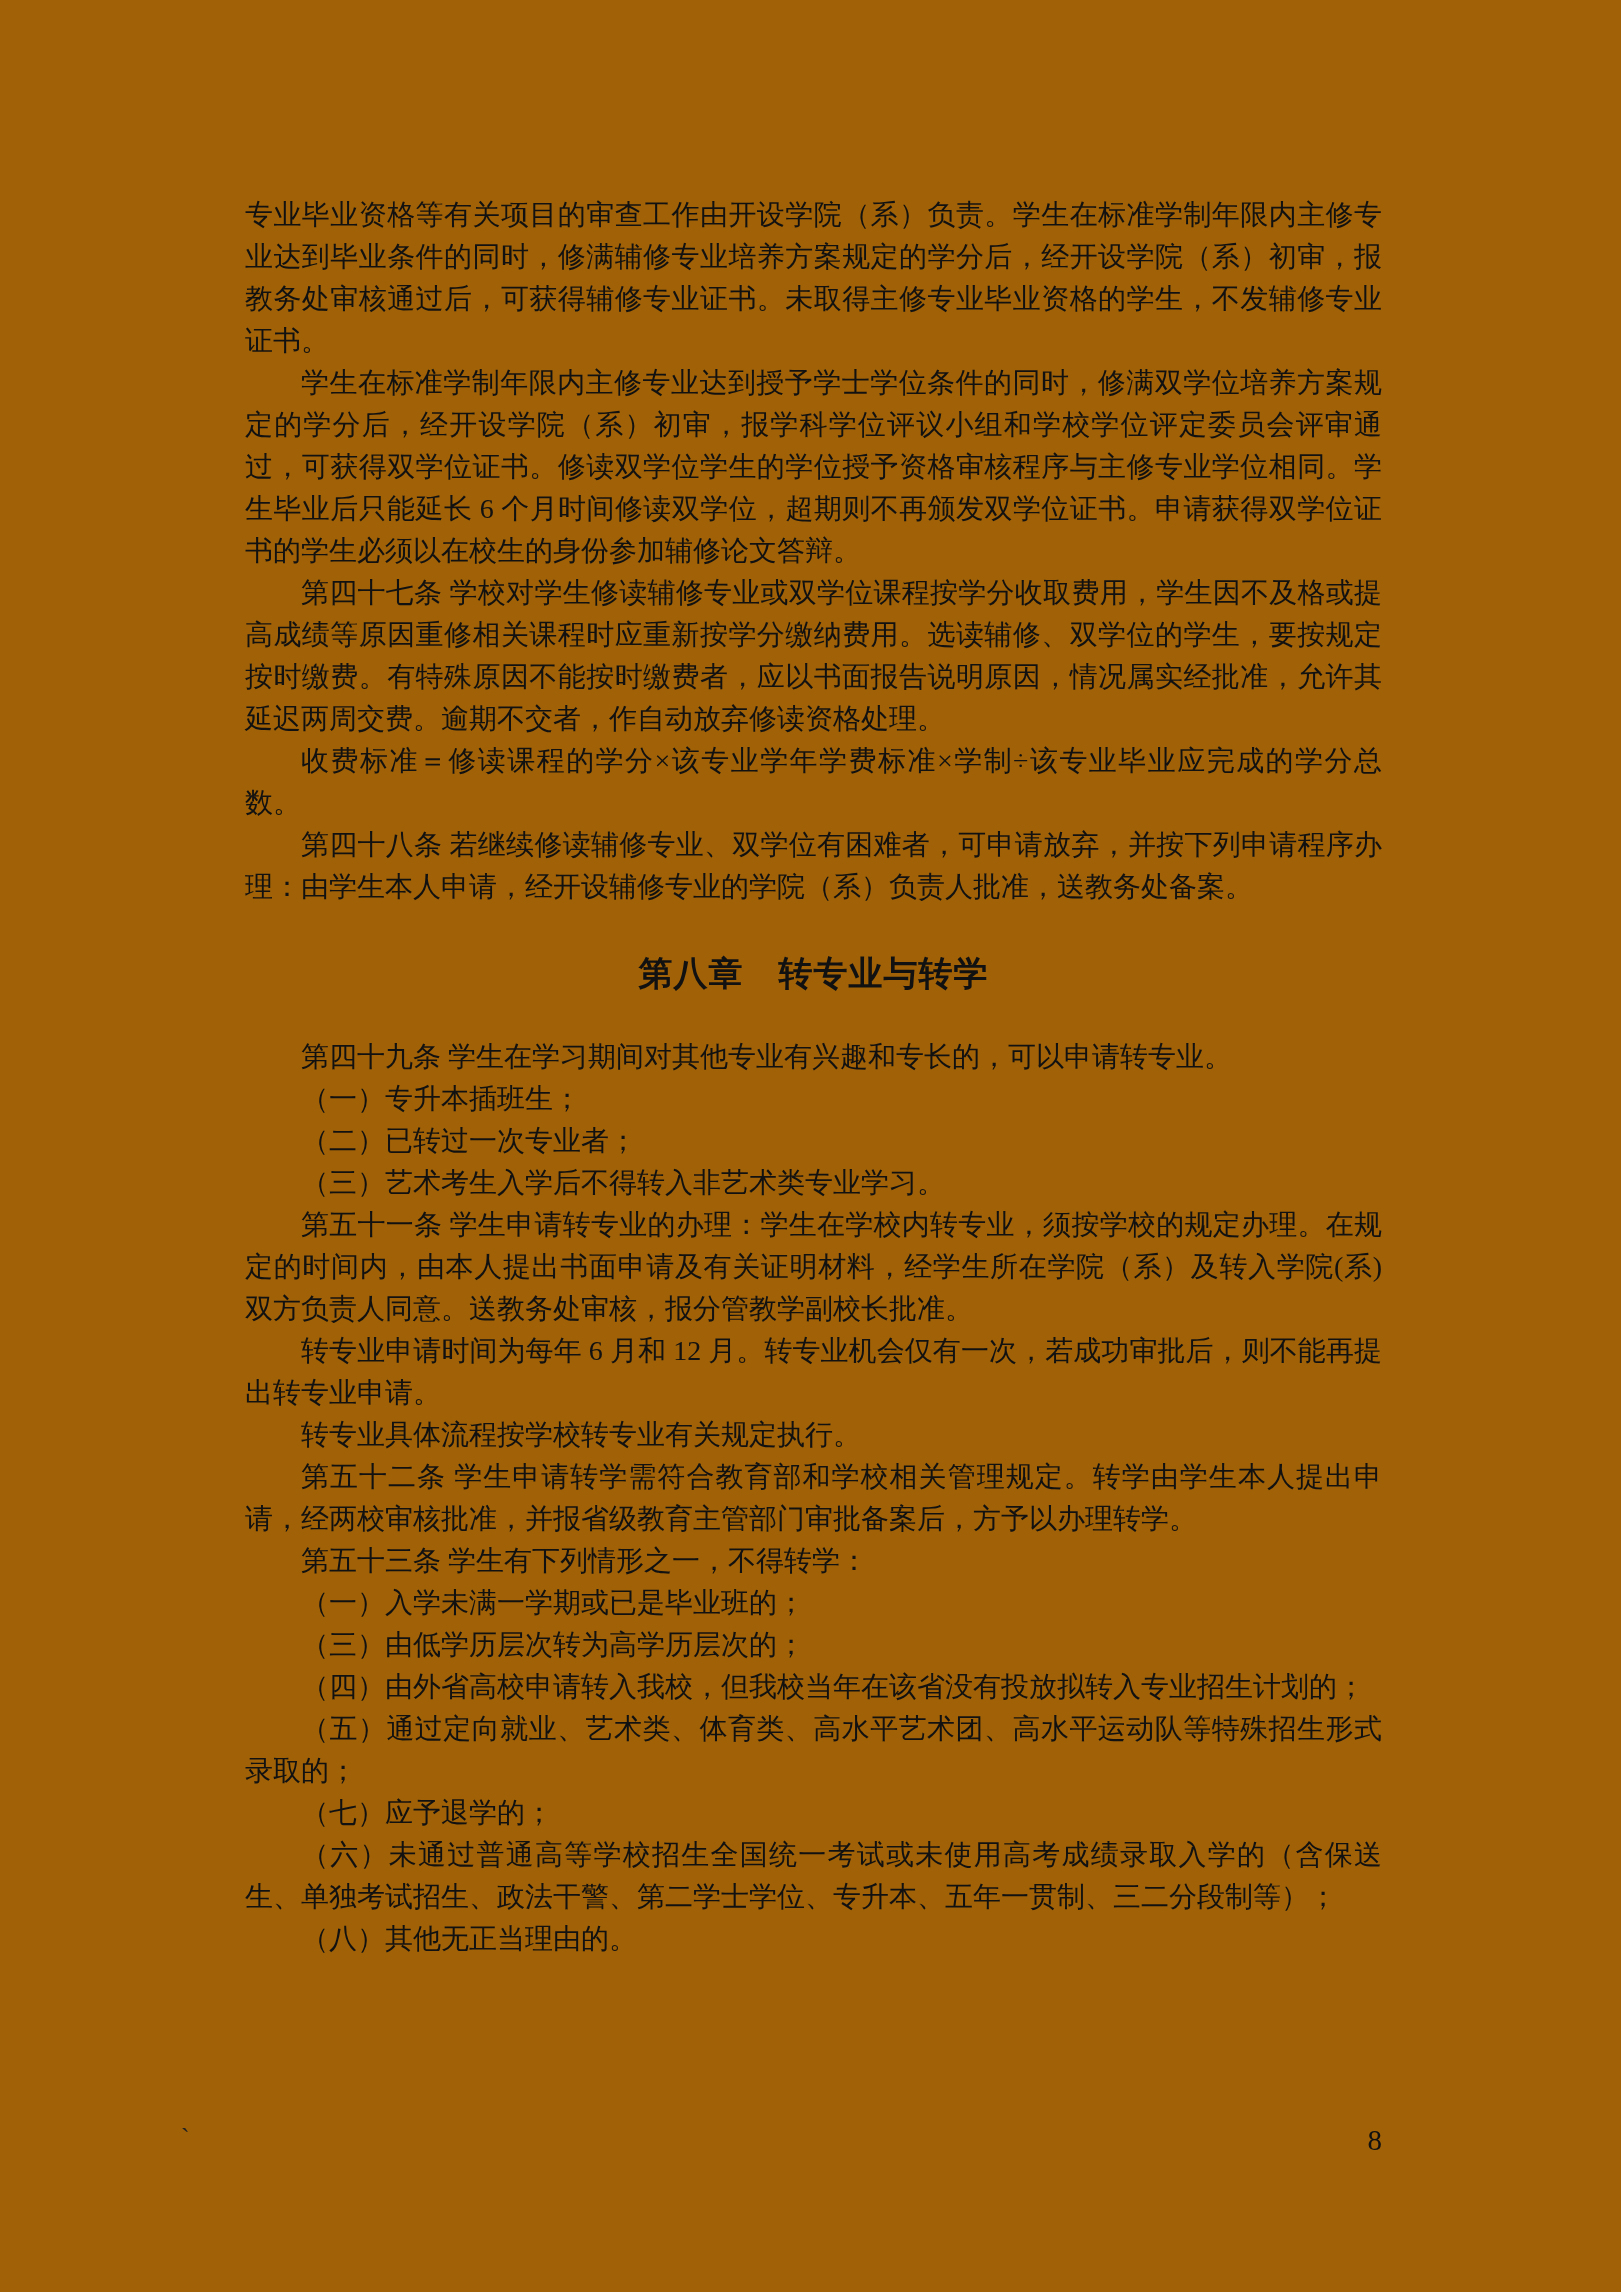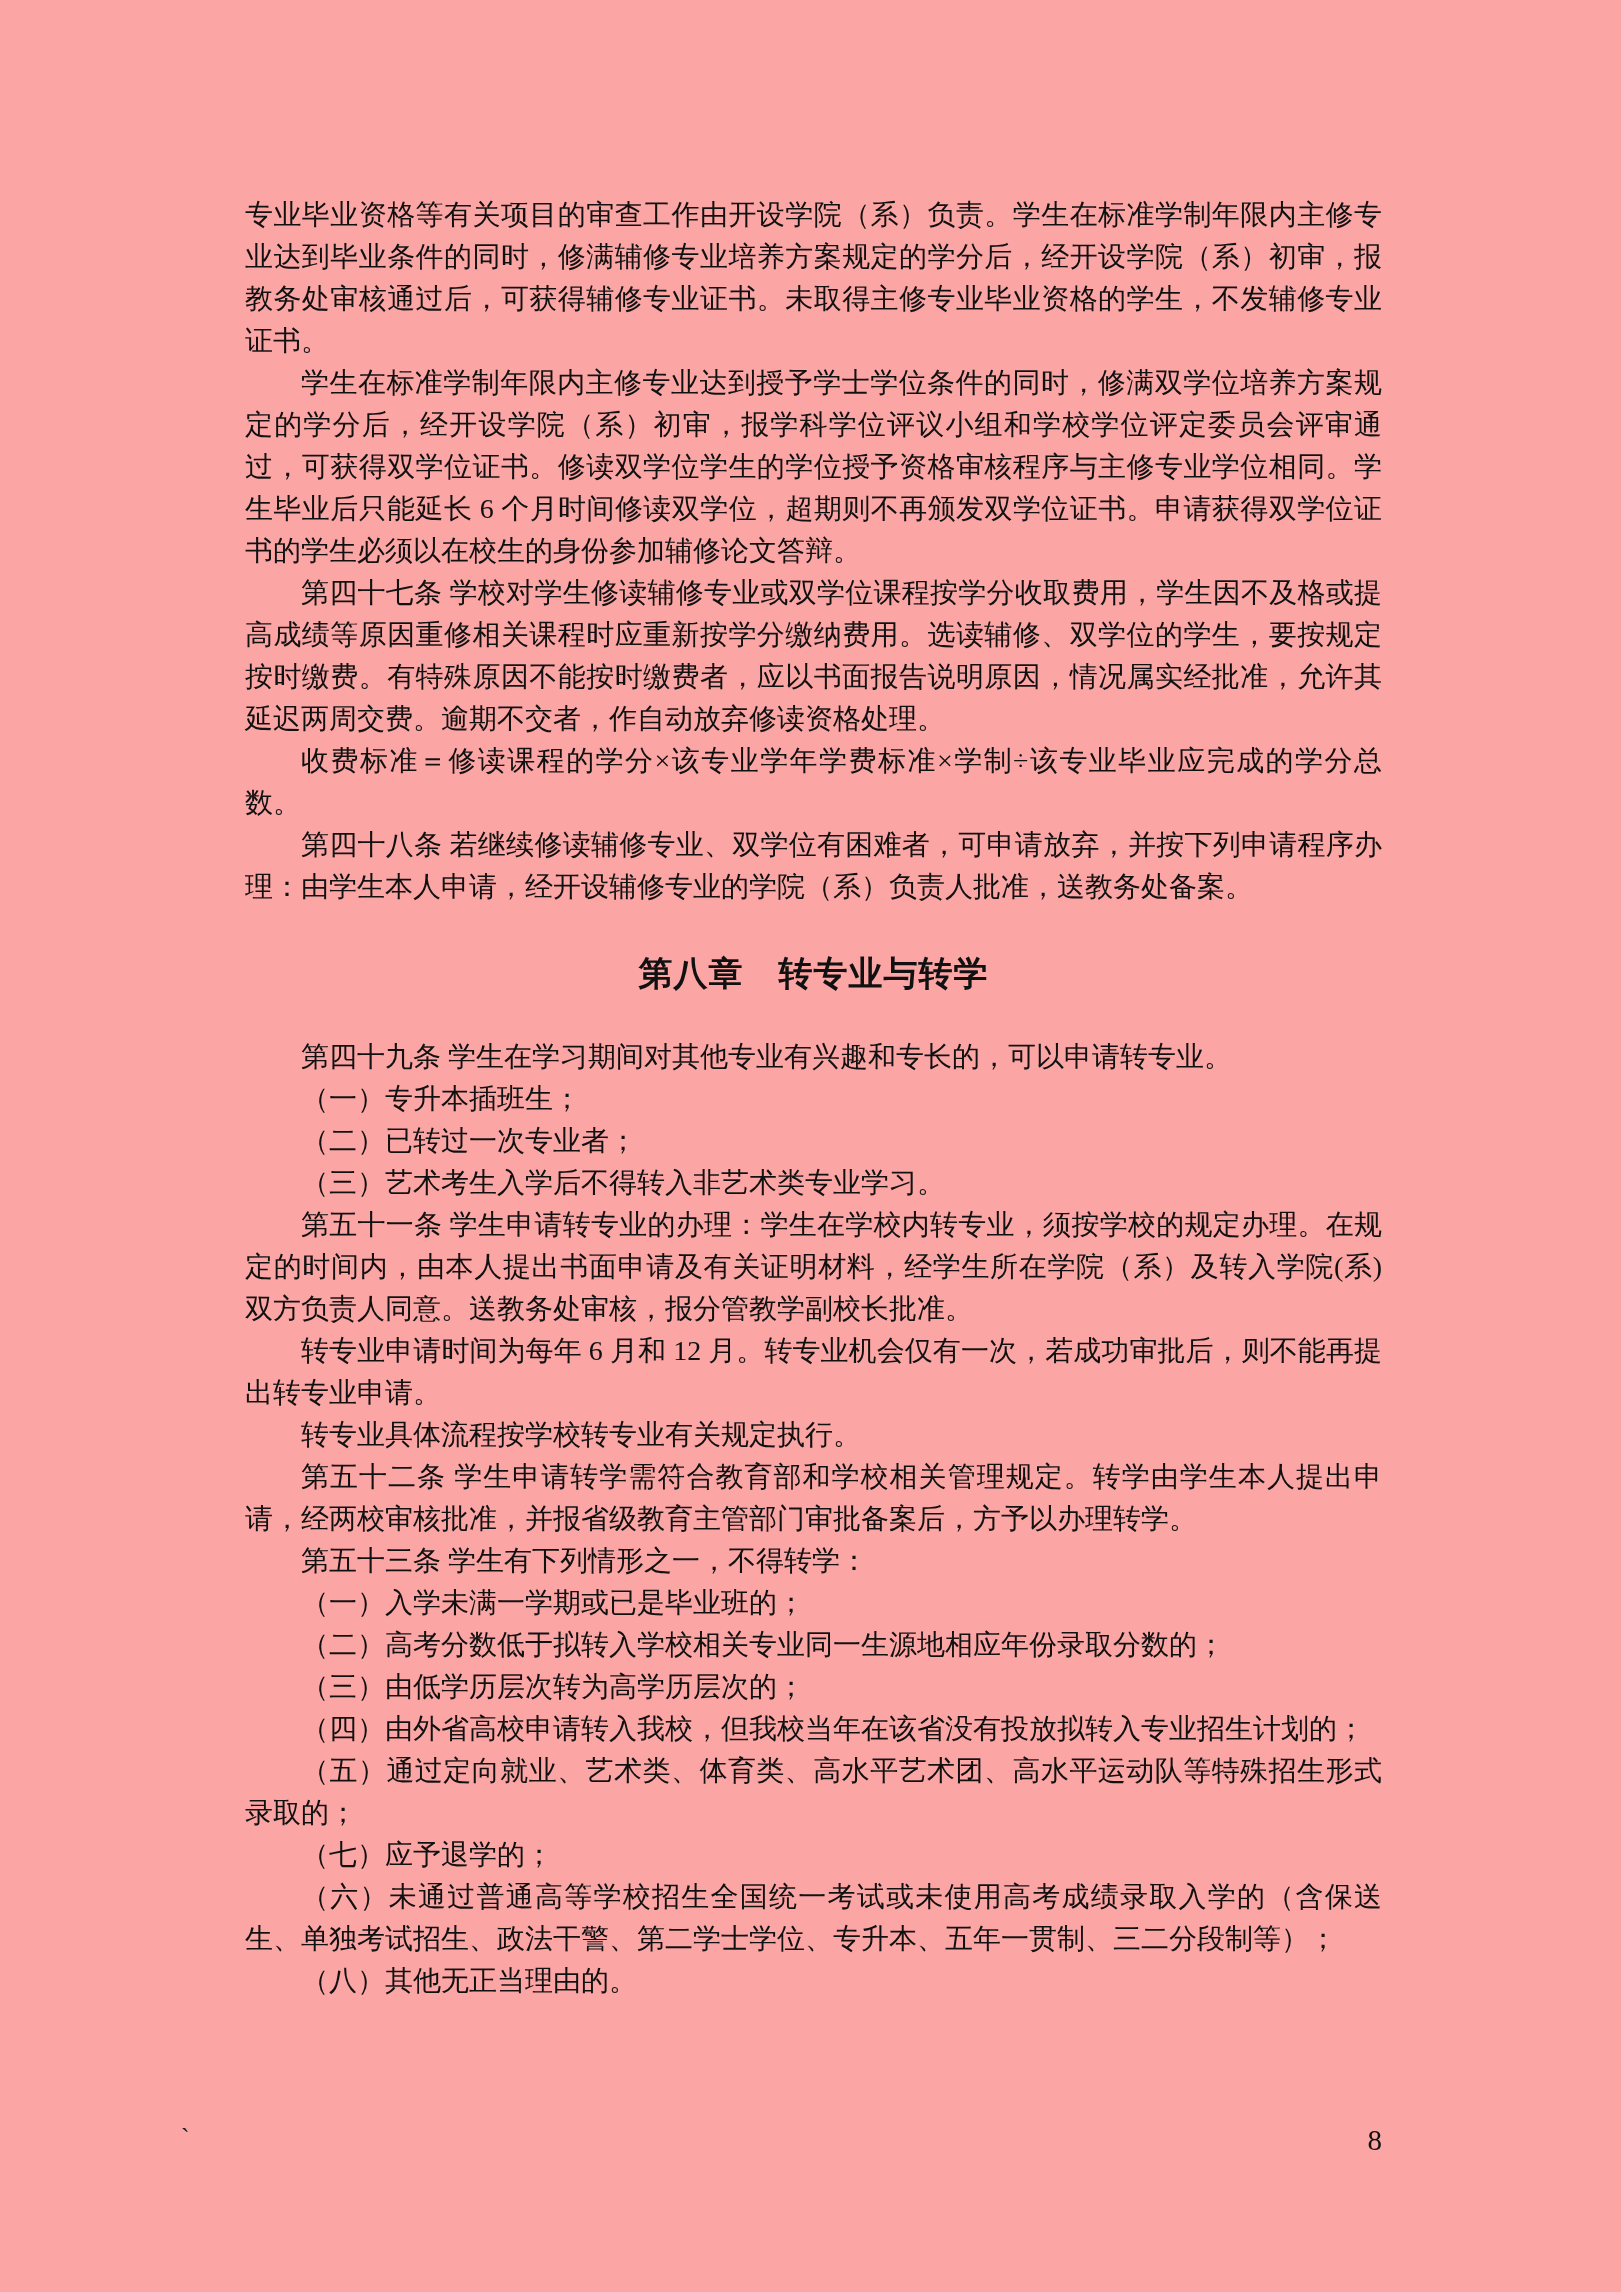--- a/index.html
+++ b/index.html
@@ -4,21 +4,21 @@
 <style>
   html, body {
     margin: 0;
     padding: 0;
     background: #ffffff;
   }
   .page {
     position: relative;
     width: 1621px;
     height: 2293px;
-    background: #fca5a5;
+    background: #a16207;
     color: #111111;
     font-family: "Liberation Serif", "DejaVu Serif", serif;
     overflow: hidden;
   }
   .content {
     position: absolute;
     left: 245px;
     top: 194px;
     width: 1137px;
   }
@@ -75,21 +75,20 @@
       <p class="para indent"><b>第四十九条</b> 学生在学习期间对其他专业有兴趣和专长的，可以申请转专业。</p>
       <p class="para indent">（一）专升本插班生；</p>
       <p class="para indent">（二）已转过一次专业者；</p>
       <p class="para indent">（三）艺术考生入学后不得转入非艺术类专业学习。</p>
       <p class="para indent"><b>第五十一条</b> 学生申请转专业的办理：学生在学校内转专业，须按学校的规定办理。在规定的时间内，由本人提出书面申请及有关证明材料，经学生所在学院（系）及转入学院(系)双方负责人同意。送教务处审核，报分管教学副校长批准。</p>
       <p class="para indent">转专业申请时间为每年 6 月和 12 月。转专业机会仅有一次，若成功审批后，则不能再提出转专业申请。</p>
       <p class="para indent">转专业具体流程按学校转专业有关规定执行。</p>
       <p class="para indent"><b>第五十二条</b> 学生申请转学需符合教育部和学校相关管理规定。转学由学生本人提出申请，经两校审核批准，并报省级教育主管部门审批备案后，方予以办理转学。</p>
       <p class="para indent"><b>第五十三条</b> 学生有下列情形之一，不得转学：</p>
       <p class="para indent">（一）入学未满一学期或已是毕业班的；</p>
-      <p class="para indent">（二）高考分数低于拟转入学校相关专业同一生源地相应年份录取分数的；</p>
       <p class="para indent">（三）由低学历层次转为高学历层次的；</p>
       <p class="para indent">（四）由外省高校申请转入我校，但我校当年在该省没有投放拟转入专业招生计划的；</p>
       <p class="para indent">（五）通过定向就业、艺术类、体育类、高水平艺术团、高水平运动队等特殊招生形式录取的；</p>
       <p class="para indent">（七）应予退学的；</p>
       <p class="para indent">（六）未通过普通高等学校招生全国统一考试或未使用高考成绩录取入学的（含保送生、单独考试招生、政法干警、第二学士学位、专升本、五年一贯制、三二分段制等）；</p>
       <p class="para indent">（八）其他无正当理由的。</p>
     </div>
 
   <span class="corner-mark">`</span>
 

